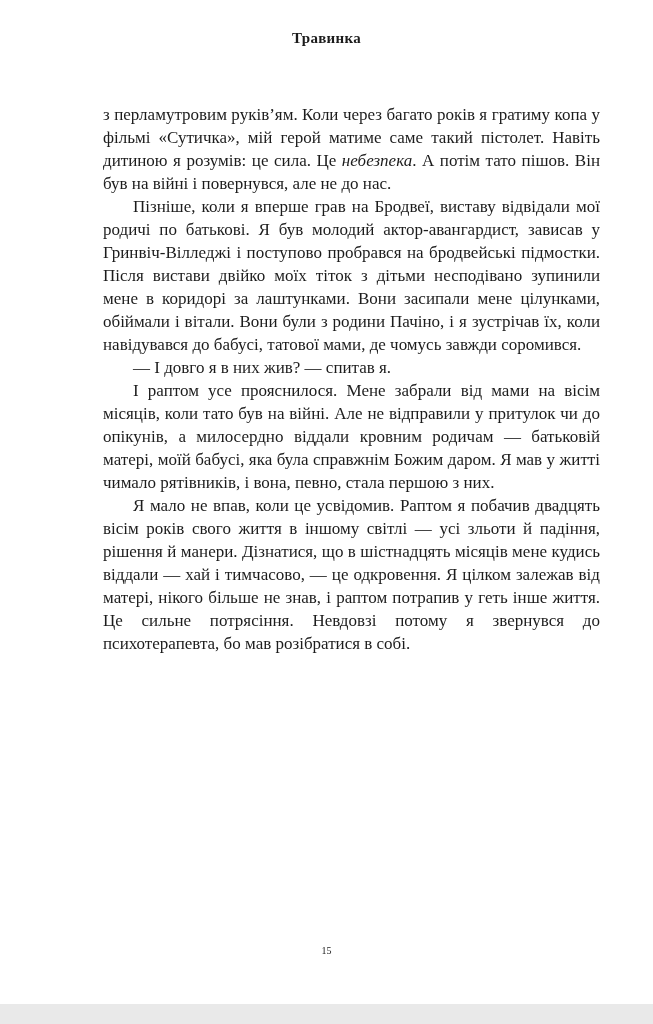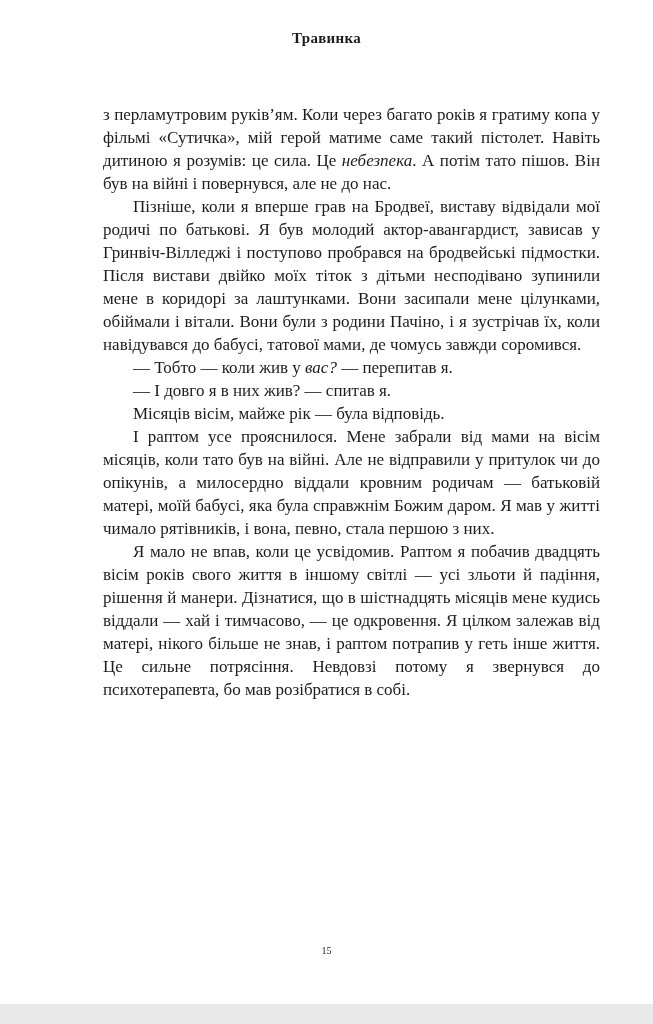--- a/index.html
+++ b/index.html
@@ -57,21 +57,19 @@
 </style>
 </head>
 <body>
 
 <div class="page">
   <div class="running-head">Травинка</div>
 
   <div class="text-block">
       <p class="para"><span>з перламутровим руків’ям. Коли через багато років я гратиму копа у фільмі «Сутичка», мій герой матиме саме такий пістолет. Навіть дитиною я розумів: це сила. Це </span><em>небезпека</em><span>. А потім тато пішов. Він був на війні і повернувся, але не до нас.</span></p>
       <p class="para indent"><span>Пізніше, коли я вперше грав на Бродвеї, виставу відвідали мої родичі по батькові. Я був молодий актор-авангардист, зависав у Гринвіч-Вілледжі і поступово пробрався на бродвейські підмостки. Після вистави двійко моїх тіток з дітьми несподівано зупинили мене в коридорі за лаштунками. Вони засипали мене цілунками, обіймали і вітали. Вони були з родини Пачіно, і я зустрічав їх, коли навідувався до бабусі, татової мами, де чомусь завжди соромився.</span></p>
-      <p class="para indent"><span>— Тобто — коли жив у </span><em>вас?</em><span> — перепитав я.</span></p>
       <p class="para indent"><span>— І довго я в них жив? — спитав я.</span></p>
-      <p class="para indent"><span>Місяців вісім, майже рік — була відповідь.</span></p>
       <p class="para indent"><span>І раптом усе прояснилося. Мене забрали від мами на вісім місяців, коли тато був на війні. Але не відправили у притулок чи до опікунів, а милосердно віддали кровним родичам — батьковій матері, моїй бабусі, яка була справжнім Божим даром. Я мав у житті чимало рятівників, і вона, певно, стала першою з них.</span></p>
       <p class="para indent"><span>Я мало не впав, коли це усвідомив. Раптом я побачив двадцять вісім років свого життя в іншому світлі — усі зльоти й падіння, рішення й манери. Дізнатися, що в шістнадцять місяців мене кудись віддали — хай і тимчасово, — це одкровення. Я цілком залежав від матері, нікого більше не знав, і раптом потрапив у геть інше життя. Це сильне потрясіння. Невдовзі потому я звернувся до психотерапевта, бо мав розібратися в собі.</span></p>
     </div>
 
   <div class="page-number">15</div>
 </div>
 
 </body></html>

